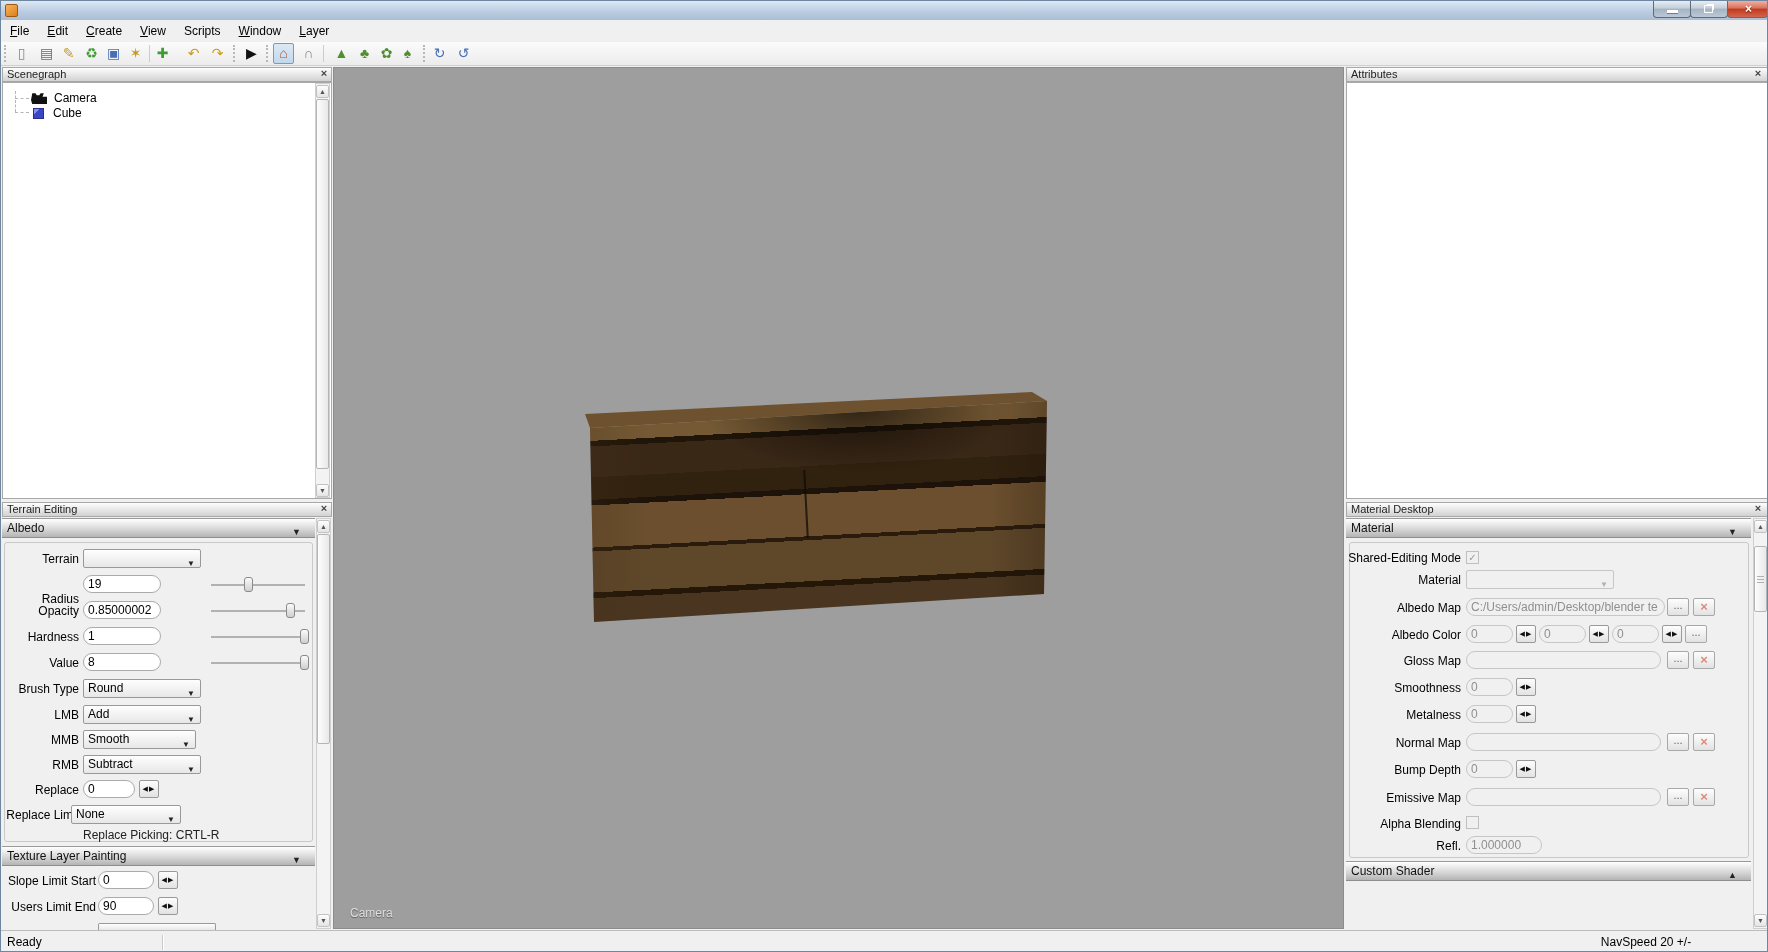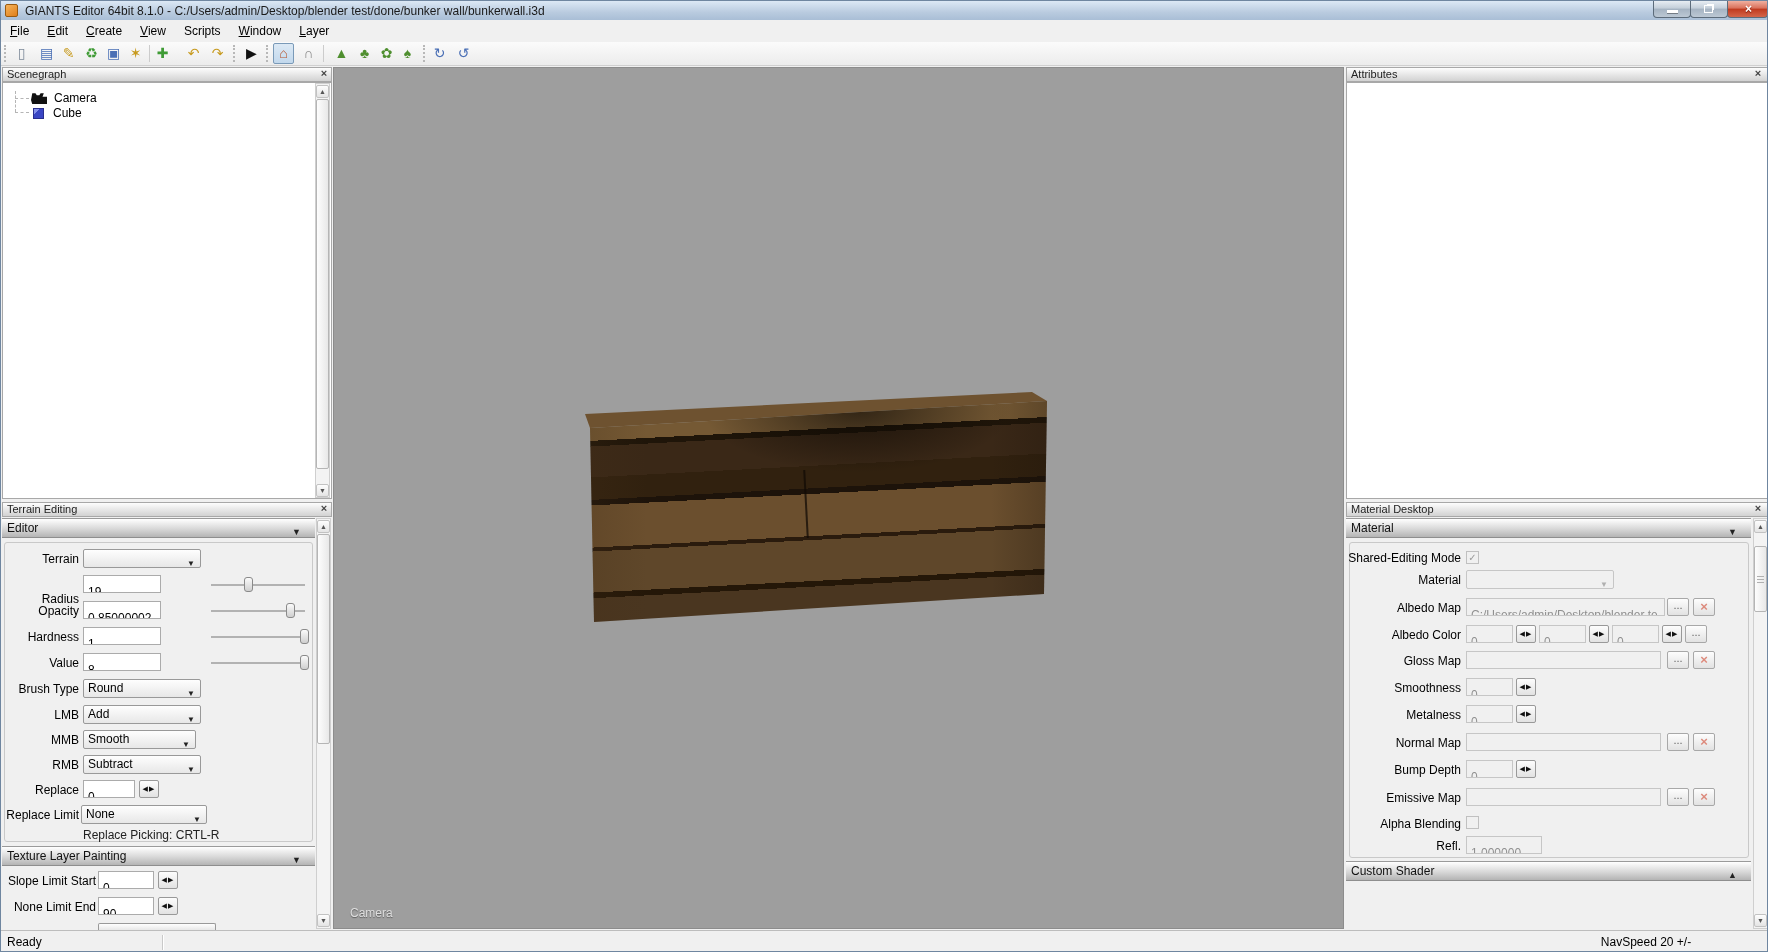--- a/index.html
+++ b/index.html
@@ -41,22 +41,22 @@
     box-sizing:border-box;font-size:11px;line-height:13px;padding-left:4px;color:#222;}
   .panel-x{width:12px;height:12px;text-align:center;line-height:11px;font-size:11px;color:#444;font-weight:bold;}
   .white-pane{background:#fff;border:1px solid #a8a8a8;box-sizing:border-box;}
   .section-hdr{height:20px;background:linear-gradient(#ffffff,#d8d8d8 55%,#b4b4b4);
     border-top:1px solid #9a9a9a;border-bottom:1px solid #8e8e8e;box-sizing:border-box;
     line-height:18px;padding-left:5px;color:#111;}
   .sec-tri{position:absolute;right:14px;top:4px;font-size:9px;color:#222;}
   .groupbox{border:1px solid #c9c9c9;border-radius:3px;box-sizing:border-box;}
   
   .lbl{height:18px;line-height:18px;text-align:right;white-space:nowrap;}
-  .field{height:18px;line-height:16px;background:#fff;border:1px solid #ababab;border-radius:0;
-    box-sizing:border-box;padding:8px 4px;white-space:nowrap;overflow:hidden;}
+  .field{height:18px;line-height:16px;background:#fff;border:1px solid #ababab;border-radius:9px;
+    box-sizing:border-box;padding:0 4px;white-space:nowrap;overflow:hidden;}
   .field.dis{background:#f0f0f0;color:#8f8f8f;border-color:#c6c6c6;}
   .combo{height:19px;background:linear-gradient(#fefefe,#e7e7e7);border:1px solid #999;border-radius:2px;
     box-sizing:border-box;line-height:17px;padding:0 4px;}
   .combo.dis{background:#f0f0f0;color:#9a9a9a;border-color:#c6c6c6;}
   .combo .carr{position:absolute;right:5px;top:5px;font-size:8px;color:#222;}
   .combo.dis .carr{color:#b0b0b0;}
   .spin{height:18px;background:linear-gradient(#fdfdfd,#e2e2e2);border:1px solid #999;border-radius:2px;
     box-sizing:border-box;text-align:center;line-height:16px;font-size:7px;letter-spacing:1px;color:#111;}
   .mini-btn{height:18px;background:linear-gradient(#fdfdfd,#e2e2e2);border:1px solid #a8a8a8;border-radius:2px;
     box-sizing:border-box;text-align:center;line-height:12px;font-size:11px;color:#666;}
@@ -110,21 +110,20 @@
   .g-gray{color:#7d8a99}.g-blue{color:#4a6fb5}.g-gold{color:#c79a1e}.g-green{color:#3f9b35}
   .g-dgreen{color:#4f8f2f}.g-black{color:#111}.g-orange{color:#b5522a}.g-mag{color:#8a8a8a;font-weight:bold;}
 </style>
 </head>
 <body>
 
 <div id="app">
 
   <div class="abs titlebar">
     <div class="abs app-icon"></div>
-    <div class="abs title-text">GIANTS Editor 64bit 8.1.0 - C:/Users/admin/Desktop/blender test/done/bunker wall/bunkerwall.i3d</div>
     <div class="abs capbtn min">
         <div class="abs min-glyph"></div>
       </div>
     <div class="abs capbtn rest">
         <div class="abs rest-glyph"></div>
       </div>
     <div class="abs capbtn close">
         <div class="abs close-glyph">×</div>
       </div>
   </div>
@@ -179,21 +178,21 @@
   <div class="abs sb-arr" style="left:315px;top:84px">▲</div>
   <div class="abs sb-thumb" style="left:315px;top:98px;height:370px"></div>
   <div class="abs sb-arr" style="left:315px;top:483px">▼</div>
 
   <div class="abs panel-title" style="left:1px;top:501px;width:330px">
     <span>Terrain Editing</span>
   </div>
   <div class="abs panel-x" style="left:317px;top:502px">×</div>
 
   <div class="abs section-hdr" style="left:1px;top:517px;width:313px">
-    <span>Editor</span>
+    <span>Albedo</span>
     <span class="sec-tri">▼</span>
   </div>
   <div class="abs groupbox" style="left:3px;top:541px;width:309px;height:300px"></div>
 
   <div class="abs lbl" style="left:0;top:549px;width:78px">Terrain</div>
   <div class="abs combo" style="left:82px;top:548px;width:118px">
     <span></span>
     <span class="carr">▼</span>
   </div>
 
@@ -243,34 +242,34 @@
   <div class="abs combo" style="left:82px;top:754px;width:118px">
     <span>Subtract</span>
     <span class="carr">▼</span>
   </div>
 
   <div class="abs lbl" style="left:0;top:780px;width:78px">Replace</div>
   <div class="abs field" style="left:82px;top:779px;width:52px">0</div>
   <div class="abs spin" style="left:138px;top:779px;width:20px">◀▶</div>
 
   <div class="abs lbl" style="left:0;top:805px;width:78px">Replace Limit</div>
-  <div class="abs combo" style="left:80px;top:804px;width:126px">
+  <div class="abs combo" style="left:70px;top:804px;width:110px">
     <span>None</span>
     <span class="carr">▼</span>
   </div>
   <div class="abs note" style="left:82px;top:827px">Replace Picking: CRTL-R</div>
 
   <div class="abs section-hdr" style="left:1px;top:845px;width:313px">
     <span>Texture Layer Painting</span>
     <span class="sec-tri">▼</span>
   </div>
   <div class="abs lbl" style="left:0;top:871px;width:95px">Slope Limit Start</div>
   <div class="abs field" style="left:97px;top:870px;width:56px">0</div>
   <div class="abs spin" style="left:157px;top:870px;width:20px">◀▶</div>
-  <div class="abs lbl" style="left:0;top:897px;width:95px">None Limit End</div>
+  <div class="abs lbl" style="left:0;top:897px;width:95px">Users Limit End</div>
   <div class="abs field" style="left:97px;top:896px;width:56px">90</div>
   <div class="abs spin" style="left:157px;top:896px;width:20px">◀▶</div>
   <div class="abs combo" style="left:97px;top:922px;width:118px;height:7px;border-bottom:none;border-radius:2px 2px 0 0"></div>
 
   <div class="abs sb-track" style="left:315px;top:517px;height:411px"></div>
   <div class="abs sb-arr" style="left:316px;top:519px">▲</div>
   <div class="abs sb-thumb" style="left:316px;top:533px;height:210px"></div>
   <div class="abs sb-arr" style="left:316px;top:913px">▼</div>
 
   <div class="abs viewport">

